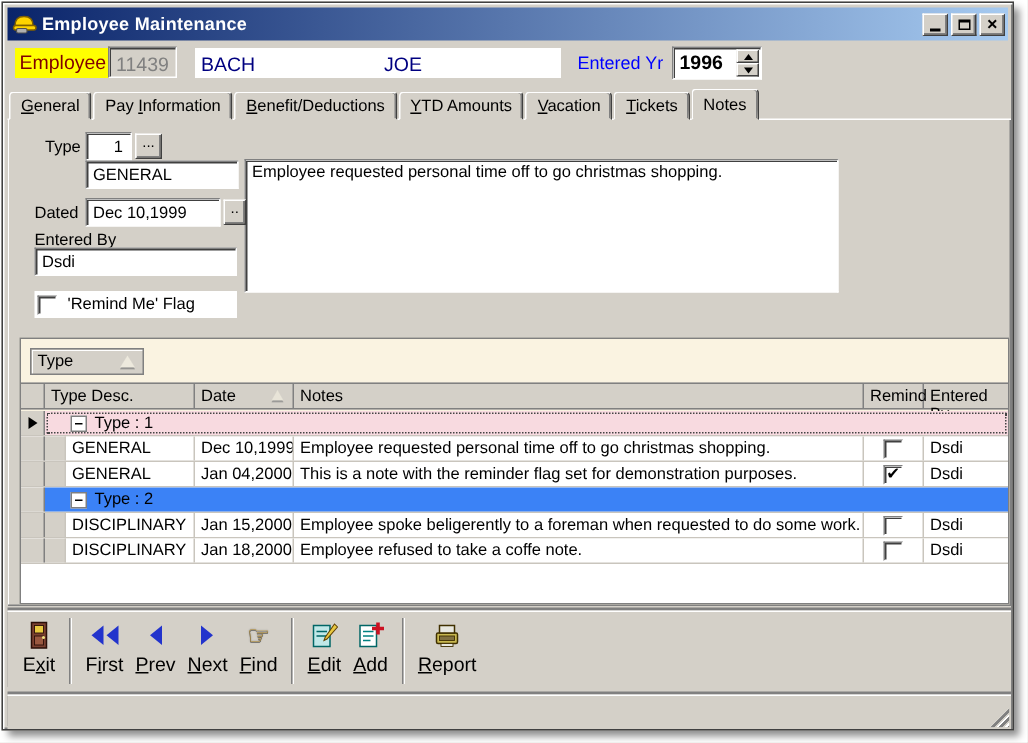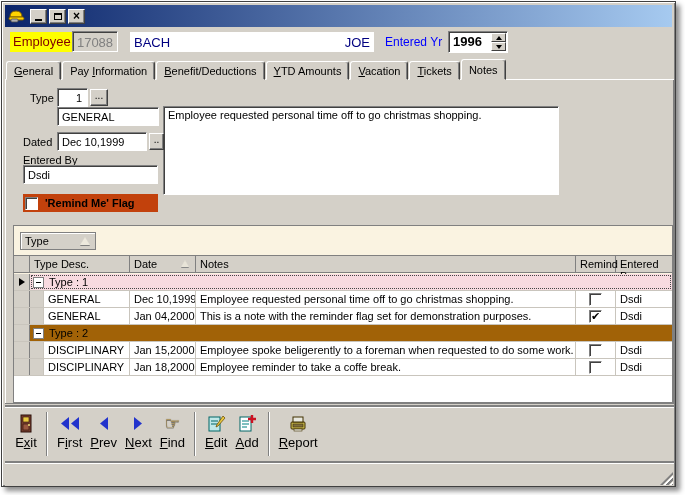--- a/index.html
+++ b/index.html
@@ -50,21 +50,21 @@
     border-radius:3px 3px 0 0; margin-right:1px; box-shadow:inset -1px 0 0 #808080; }
   .tab.active { height:21px; z-index:4; border-bottom:1px solid #D4D0C8; padding-top:4px; }
   .content-panel { position:absolute; left:3px; top:77px; width:669px; height:325px;
     background:#D4D0C8; border-top:1px solid #fff; box-shadow:inset -1px -1px 0 #808080, inset 1px 0 0 #fff; z-index:1; }
   
   .lbl { position:absolute; font-size:11px; color:#000; }
   .sunken { background:#fff; border:1px solid; border-color:#808080 #fff #fff #808080;
     box-shadow:inset 1px 1px 0 #404040; font-size:11px; color:#000; position:absolute; padding:3px 3px 0 4px; }
   .mini-btn { position:absolute; background:#D4D0C8; border:1px solid; border-color:#fff #404040 #404040 #fff;
     box-shadow:inset -1px -1px 0 #808080; font-size:10px; text-align:center; color:#000; line-height:11px; }
-  .white-strip { position:absolute; background:#c2410c; display:flex; align-items:center;font-weight:bold; }
+  .white-strip { position:absolute; background:#ffffff; display:flex; align-items:center; }
   .checkbox { width:13px; height:13px; background:#fff; border:1px solid; border-color:#808080 #fff #fff #808080;
     box-shadow:inset 1px 1px 0 #404040; font-size:11px; line-height:11px; text-align:center; color:#000; flex:none; }
   
   .grid-panel { position:absolute; left:8px; top:145px; width:660px; height:178px;
     background:#FAF3E1; border:1px solid #808080; }
   .groupby-btn { position:absolute; left:6px; top:6px; width:76px; height:18px; background:#D4D0C8;
     border:1px solid #808080; box-shadow:inset 1px 1px 0 #fff; font-size:11px; padding:2px 4px 0 4px; color:#000; }
   .sort-tri { position:absolute; right:5px; top:4px; width:0; height:0;
     border-left:5px solid transparent; border-right:5px solid transparent; border-bottom:8px solid #EDE9DD;
     filter:drop-shadow(0 1px 0 #808080); }
@@ -74,24 +74,24 @@
   .g-hcell:last-child { border-right:none; }
   .hdr-tri { position:absolute; right:6px; top:4px; width:0; height:0;
     border-left:4px solid transparent; border-right:4px solid transparent; border-bottom:7px solid #E8E4D8;
     filter:drop-shadow(0 1px 0 #888); }
   .g-rows { position:absolute; left:0; top:48px; width:658px; bottom:0; background:#fff; }
   .g-row { display:flex; height:17px; font-size:11px; border-bottom:1px solid #C9C5BD; background:#fff; }
   .sel-cell { width:16px; flex:none; background:#D4D0C8; border-right:1px solid #808080;
     display:flex; align-items:center; justify-content:center; }
   .sel-arrow { width:0; height:0; border-top:4px solid transparent; border-bottom:4px solid transparent;
     border-left:6px solid #000; }
-  .group-cell { flex:1; display:flex; align-items:center; padding-left:0; }
+  .group-cell { flex:1; display:flex; align-items:center; padding-left:14px; }
   .row-group-1 { background:#F8DAE0; }
   .row-group-1 .group-cell { outline:1px dotted #444; outline-offset:-2px; }
-  .row-group-2 .group-cell { background:#a16207; }
+  .row-group-2 .group-cell { background:#3b82f6; }
   .expand-box { width:11px; height:11px; background:#fff; border:1px solid #808080; margin:0 5px 0 3px;
     position:relative; flex:none; }
   .expand-box::after { content:""; position:absolute; left:2px; top:4px; width:5px; height:1px; background:#000; }
   .group-label { color:#000; }
   .indent-cell { width:14px; flex:none; background:#D4D0C8; border-right:1px solid #C9C5BD; }
   .c-type { width:86px; flex:none; padding:2px 0 0 4px; border-right:1px solid #C9C5BD; overflow:hidden; white-space:nowrap; }
   .c-date { width:66px; flex:none; padding:2px 0 0 4px; border-right:1px solid #C9C5BD; overflow:hidden; white-space:nowrap; }
   .c-notes { width:380px; flex:none; padding:2px 0 0 4px; border-right:1px solid #C9C5BD; overflow:hidden; white-space:nowrap; }
   .c-remind { width:40px; flex:none; border-right:1px solid #C9C5BD; display:flex; align-items:center; justify-content:center; }
   .c-entered { flex:1; padding:2px 0 0 4px; overflow:hidden; white-space:nowrap; }
@@ -123,36 +123,37 @@
 <body>
 
 <div class="window">
 
   <div class="titlebar">
     <svg class="app-icon" viewBox="0 0 17 16">
       <path d="M2 9 Q2 3 8 3 Q14 3 14 9 Z" fill="#FFD400" stroke="#806000" stroke-width="1"></path>
       <rect x="1" y="9" width="15" height="3" rx="1.5" fill="#FFD400" stroke="#806000" stroke-width="1"></rect>
       <rect x="3" y="11" width="7" height="3" rx="1" fill="#B0B0B0" stroke="#505050" stroke-width="0.8"></rect>
     </svg>
+    <span class="title-text">Employee Maintenance</span>
     <div class="tb-ctrl">
         <span class="glyph-min"></span>
       </div>
     <div class="tb-ctrl">
         <span class="glyph-max"></span>
       </div>
     <div class="tb-ctrl">
         <span class="glyph-close">×</span>
       </div>
   </div>
 
   <div class="hdr-row">
     <span class="emp-label">Employee</span>
-    <div class="emp-id">17088</div>
+    <div class="emp-id">11439</div>
     <div class="name-field" style="left:128px; width:122px;">BACH</div>
-    <div class="name-field" style="left:250px; width:122px;text-align:right;">JOE</div>
+    <div class="name-field" style="left:250px; width:122px;">JOE</div>
     <span class="payroll-label">Entered Yr</span>
     <div class="spinner">
       <span class="val">1996</span>
       <div class="spin-btns">
         <div class="spin-btn spin-up">
             <i></i>
           </div>
         <div class="spin-btn spin-down">
             <i></i>
           </div>
@@ -248,21 +249,21 @@
             <div class="c-remind">
               <span class="checkbox"></span>
             </div>
             <div class="c-entered">Dsdi</div>
           </div>
           <div class="g-row">
             <div class="sel-cell"></div>
             <div class="indent-cell"></div>
             <div class="c-type">DISCIPLINARY</div>
             <div class="c-date">Jan 18,2000</div>
-            <div class="c-notes">Employee reminder to take a coffe break.</div>
+            <div class="c-notes">Employee refused to take a coffe note.</div>
             <div class="c-remind">
               <span class="checkbox"></span>
             </div>
             <div class="c-entered">Dsdi</div>
           </div>
         </div>
     </div>
   </div>
 
   <div class="toolbar" id="toolbar">

